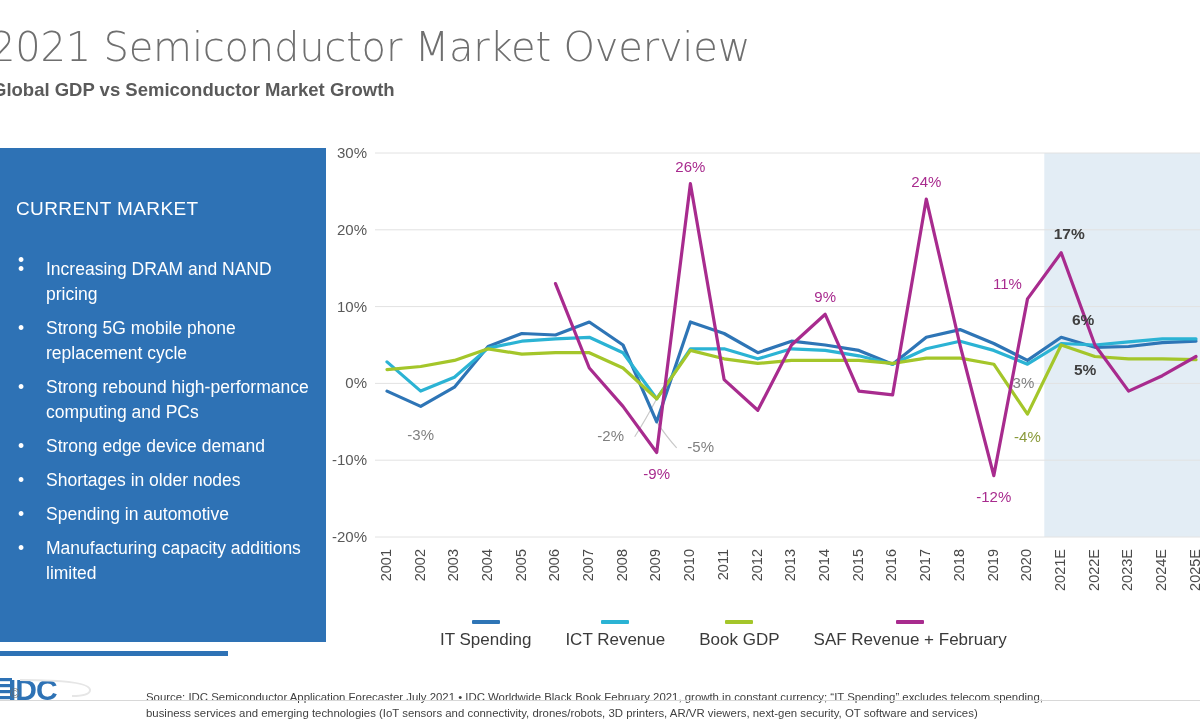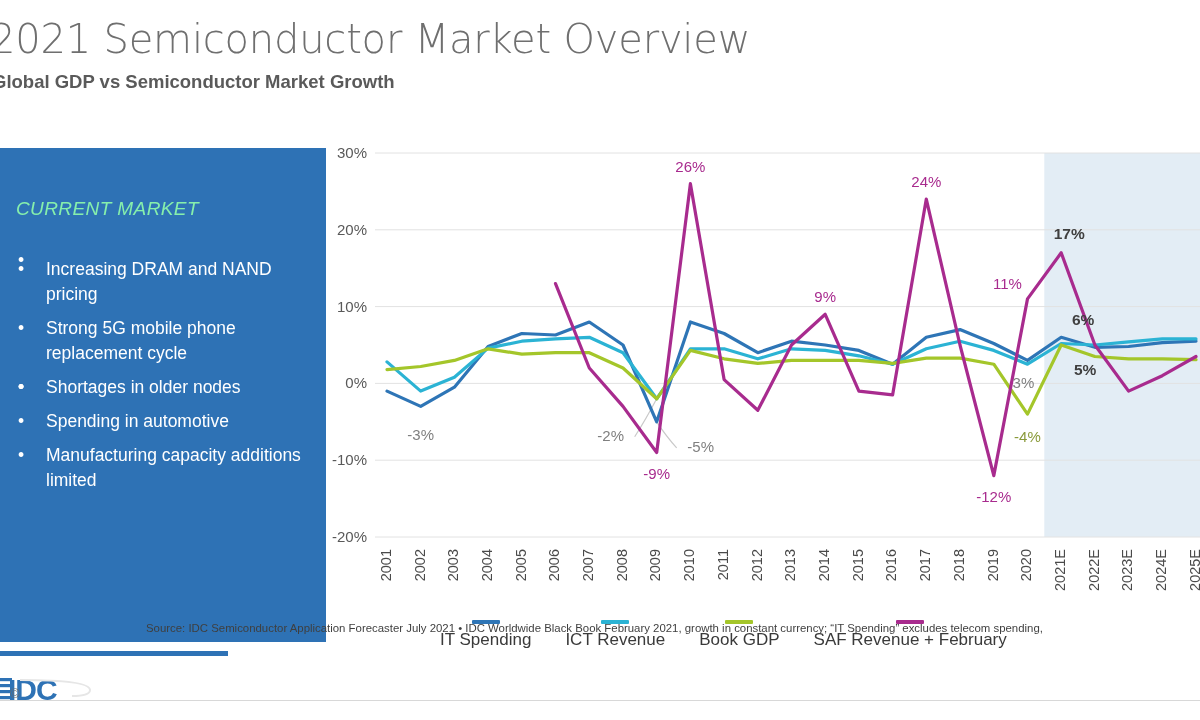--- a/index.html
+++ b/index.html
@@ -4,40 +4,40 @@
 <title>2021 Semiconductor Market Overview</title>
 <style>
   html,body{margin:0;padding:0;}
   body{
     width:1200px;height:720px;
     background:#ffffff;
     font-family:"Liberation Sans", sans-serif;
     overflow:hidden;position:relative;
   }
   
-  #header{position:absolute;left:0;top:4px;width:1040px;height:110px;}
+  #header{position:absolute;left:0;top:12px;width:1040px;height:110px;}
   #slide-title{
     position:absolute;left:-10px;top:12px;
     font-size:40px;font-weight:300;color:#6f6f6f;
     letter-spacing:-0.2px;white-space:nowrap;
     font-family:"DejaVu Sans", sans-serif;
   }
   #slide-subtitle{
     position:absolute;left:-8px;top:67px;
     font-size:18.5px;font-weight:bold;color:#5a5a5a;
     white-space:nowrap;
   }
   
   #sidebar{
     position:absolute;left:0;top:148px;width:326px;height:494px;
     background:#2e72b5;
   }
   #sidebar-heading{
     position:absolute;left:16px;top:50px;
-    font-size:19px;color:#86efac;letter-spacing:0.4px;font-style:italic;
+    font-size:19px;color:#ffffff;letter-spacing:0.4px;
   }
   #sidebar-list{
     position:absolute;left:14px;top:100px;width:300px;
     list-style:none;margin:0;padding:0;
   }
   #sidebar-list li{
     position:relative;padding-left:32px;
     font-size:17.5px;line-height:25px;color:#ffffff;
     margin-bottom:9px;
   }
@@ -56,21 +56,21 @@
   .legend-swatch{display:block;width:28px;height:4px;border-radius:1px;}
   .legend-label{font-size:17px;color:#3a3a3a;white-space:nowrap;}
   
   #footer-rule{
     position:absolute;left:0;top:651px;width:1200px;height:3px;background:#ffffff;
   }
   #footer-blue-bar{
     position:absolute;left:0;top:651px;width:228px;height:5px;background:#2e72b5;
   }
   #footer-note{
-    position:absolute;left:146px;top:621px;width:1046px;
+    position:absolute;left:146px;top:690px;width:1046px;
     font-size:11.4px;line-height:15.5px;color:#3f3f3f;
   }
   #footer-sep{
     position:absolute;left:0;top:700px;width:1200px;height:1px;background:#d8d8d8;
   }
   
   #idc-logo{
     position:absolute;left:-14px;top:666px;width:126px;height:44px;
   }
 </style>
@@ -81,22 +81,22 @@
   <div id="slide-title">2021 Semiconductor Market Overview</div>
   <div id="slide-subtitle">Global GDP vs Semiconductor Market Growth</div>
 </div>
 
 <div id="sidebar">
   <div id="sidebar-heading">CURRENT MARKET</div>
   <ul id="sidebar-list">
       <li><span class="bullet">•</span></li>
       <li><span class="bullet">•</span><span>Increasing DRAM and NAND pricing</span></li>
       <li><span class="bullet">•</span><span>Strong 5G mobile phone replacement cycle</span></li>
-      <li><span class="bullet">•</span></li>
-      <li><span class="bullet">•</span></li>
+      <li><span class="bullet">•</span><span>Strong rebound high-performance computing and PCs</span></li>
+      <li><span class="bullet">•</span><span>Strong edge device demand</span></li>
       <li><span class="bullet">•</span><span>Shortages in older nodes</span></li>
       <li><span class="bullet">•</span><span>Spending in automotive</span></li>
       <li><span class="bullet">•</span><span>Manufacturing capacity additions limited</span></li>
     </ul>
 </div>
 
 <div id="chart-area">
   <svg id="chart-svg" width="870" height="470" viewBox="0 0 870 470">
     <g id="g-forecast-band">
         <rect x="714.3125000000001" y="13" width="163.6874999999999" height="384" fill="#e3edf5"></rect>
@@ -189,20 +189,21 @@
     <div class="legend-item">
       <span class="legend-swatch" style="background: rgb(168, 43, 142);"></span>
       <span class="legend-label">SAF Revenue + February</span>
     </div>
   </div>
 
 <div id="footer-rule"></div>
 <div id="footer-blue-bar"></div>
 <div id="footer-note">
   <div>Source: IDC Semiconductor Application Forecaster July 2021 • IDC Worldwide Black Book February 2021, growth in constant currency; “IT Spending” excludes telecom spending,</div>
+  <div>business services and emerging technologies (IoT sensors and connectivity, drones/robots, 3D printers, AR/VR viewers, next-gen security, OT software and services)</div>
 </div>
 <div id="footer-sep"></div>
 
 <svg id="idc-logo" viewBox="0 0 126 44">
   <g>
     <rect x="0" y="12" width="26" height="3.2" fill="#2e72b5"></rect>
     <rect x="0" y="18" width="26" height="3.2" fill="#2e72b5"></rect>
     <rect x="0" y="24" width="26" height="3.2" fill="#2e72b5"></rect>
     <rect x="0" y="30" width="26" height="3.2" fill="#2e72b5"></rect>
   </g>

